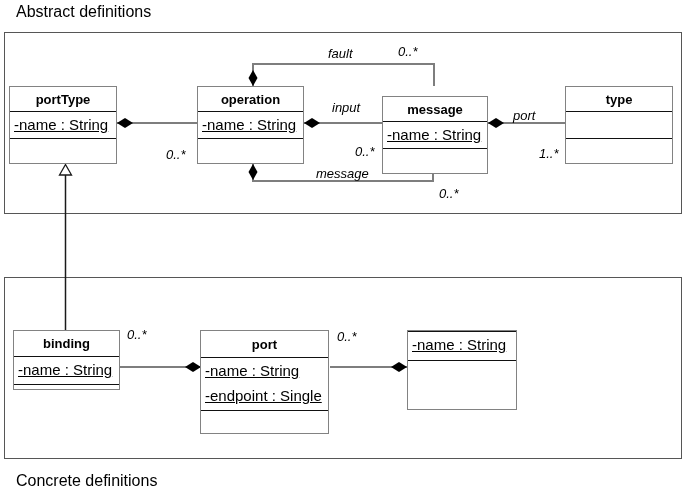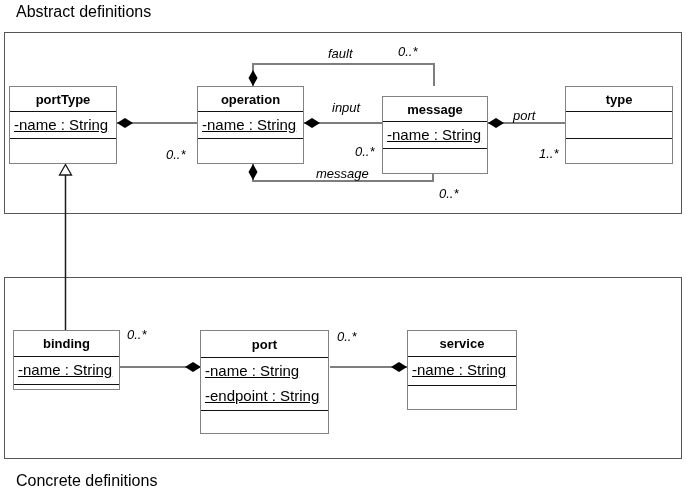--- a/index.html
+++ b/index.html
@@ -139,27 +139,26 @@
     <div class="uml-attrs" style="height:27px;">
       <div class="uml-attr">-name : String</div>
     </div>
     <div class="uml-ops"></div>
   </div>
 
   <div class="uml-class" style="left:200px; top:330px; width:129px; height:104px;">
     <div class="uml-title" style="height:26px;text-align:center;">port</div>
     <div class="uml-attrs" style="height:52px;">
       <div class="uml-attr">-name : String</div>
-      <div class="uml-attr">-endpoint : String</div>
+      <div class="uml-attr">-endpoint : Single</div>
     </div>
     <div class="uml-ops"></div>
   </div>
 
   <div class="uml-class" style="left:407px; top:330px; width:110px; height:80px;">
-    <div class="uml-title" style="height:25px;">service</div>
     <div class="uml-attrs" style="height:28px;">
       <div class="uml-attr">-name : String</div>
     </div>
     <div class="uml-ops"></div>
   </div>
 
   <div class="edge-label" style="left:166px; top:147px;">0..*</div>
 
   <div class="edge-label" style="left:320px; top:100px;padding-left:12px;">input</div>
   <div class="edge-label" style="left:355px; top:144px;">0..*</div>

